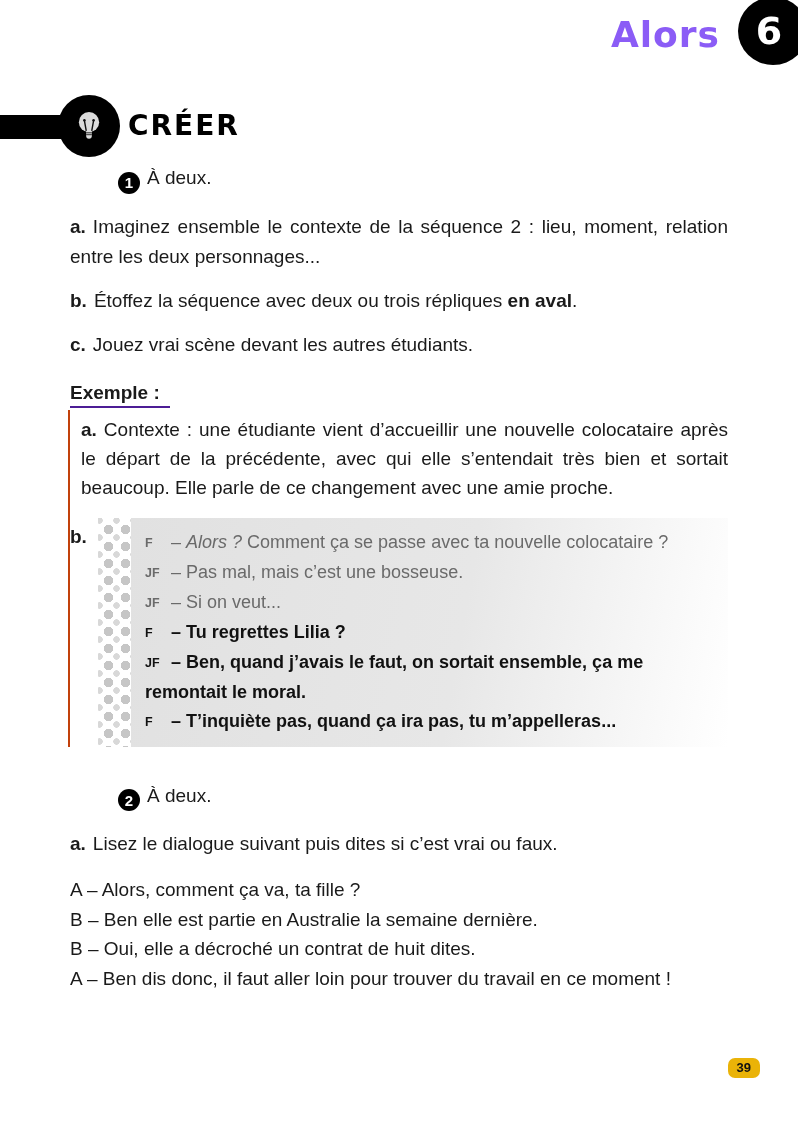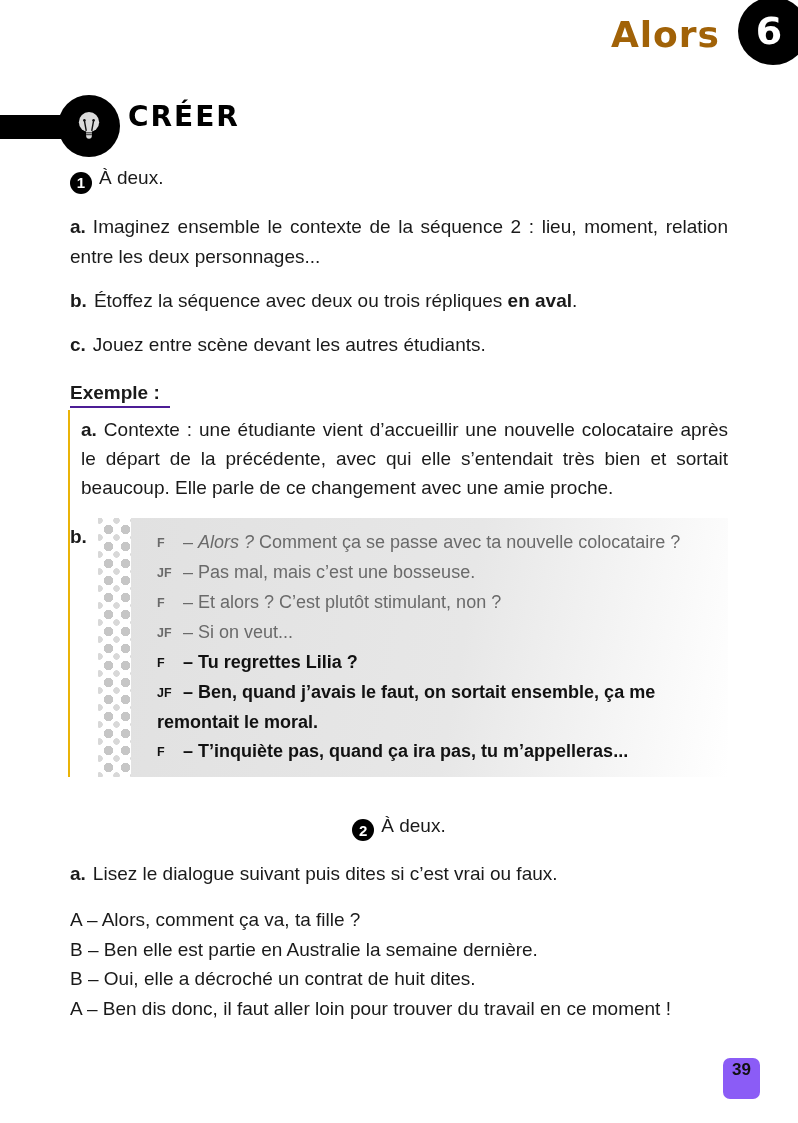--- a/index.html
+++ b/index.html
@@ -6,21 +6,21 @@
   html,body { background:#ffffff; }
   .page {
     position:relative; width:798px; height:1123px; margin:0 auto;
     background:#ffffff; overflow:hidden;
     font-family:"Liberation Sans", sans-serif; color:#1a1a1a;
   }
   
   .unit-header { position:absolute; top:0; right:0; height:70px; width:100%; }
   .unit-title {
     position:absolute; top:14px; right:78px;
-    font-size:36px; font-weight:bold; letter-spacing:1px; color:#a16207;
+    font-size:36px; font-weight:bold; letter-spacing:1px; color:#8b5cf6;
     font-family:"DejaVu Sans", sans-serif;
   }
   .unit-badge {
     position:absolute; top:-3px; right:-10px; width:70px; height:68px;
     background:#000; border-radius:50%;
     display:flex; align-items:center; justify-content:center;
   }
   .unit-badge span {
     color:#fff; font-size:38px; font-weight:bold; margin-right:8px;
     font-family:"DejaVu Sans", sans-serif;
@@ -30,43 +30,43 @@
   .section-bar {
     position:absolute; left:0; top:20px; width:80px; height:24px;
     background:#000; border-radius:0 12px 12px 0;
   }
   .bulb-circle {
     position:absolute; left:58px; top:0; width:62px; height:62px;
     background:#000; border-radius:50%;
     display:flex; align-items:center; justify-content:center;
   }
   .section-title {
-    position:absolute; left:128px; top:5px;
+    position:absolute; left:128px; top:14px;
     font-size:28px; font-weight:bold; letter-spacing:2px; color:#000;
     font-family:"DejaVu Sans", sans-serif;
   }
   
   .content { padding:0 70px; }
-  .ex-title { margin-top:10px; font-size:19px; }
+  .ex-title { margin-top:10px; font-size:19px;margin-left:48px; }
   .num-badge {
     display:inline-flex; width:22px; height:22px; border-radius:50%;
     background:#000; color:#fff; font-size:15px; font-weight:bold;
     align-items:center; justify-content:center; margin-right:7px;
     vertical-align:-4px;
   }
   .item { margin-top:14px; font-size:19px; line-height:30px; text-align:justify; }
   .item .item-label { margin-right:7px; }
   .item-a1 { margin-top:18px; }
   .exemple-heading {
     margin-top:22px; font-size:19px; font-weight:bold;
     display:table; border-bottom:2px solid #4c1d95; padding:0 10px 2px 0;
   }
   
   .example-box {
-    border-left:2px solid #eab308; margin-left:-2px; margin-top:2px;
+    border-left:2px solid #c2410c; margin-left:-2px; margin-top:2px;
     padding-top:5px; width:660px;
   }
   .example-context {
     padding-left:11px; font-size:19px; line-height:29px; text-align:justify;
   }
   .example-context .item-label { margin-right:7px; }
   .dialogue-row { display:flex; margin-top:16px; }
   .b-label { width:28px; font-size:19px; font-weight:bold; padding-top:8px; flex:none; }
   .dots-strip {
     width:33px; flex:none;
@@ -74,36 +74,36 @@
       radial-gradient(circle, #c6c6c6 4.5px, transparent 5px),
       radial-gradient(circle, #d8d8d8 3px, transparent 3.5px);
     background-size:17px 17px, 17px 17px;
     background-position:2px 3px, 10px 11px;
   }
   .dialogue-panel {
     flex:1; padding:10px 12px 10px 14px;
     background:linear-gradient(100deg, #e1e1e1 0%, #e7e7e7 55%, #fbfbfb 92%, #ffffff 100%);
     font-size:18px; line-height:29px;
   }
-  .dlg-line { color:#6a6a6a;margin-left:12px; }
+  .dlg-line { color:#6a6a6a; }
   .dlg-line .spk {
     display:inline-block; min-width:26px; font-size:12.5px; font-weight:bold;
     vertical-align:1px;
   }
   .dlg-line.bold { color:#111; font-weight:bold; }
   .dlg-line .it { font-style:italic; }
   
-  .ex2-title { margin-top:38px;text-align:center; }
+  .ex2-title { margin-top:38px; }
   .ab-dialogue { margin-top:16px; }
   .ab-line { font-size:19px; line-height:29.5px; }
   
   .page-num {
     position:absolute; top:1058px; right:38px;
-    background:#8b5cf6; border-radius:7px; padding:2px 9px 19px;
-    font-size:17px; font-weight:bold; color:#111;
+    background:#eab308; border-radius:7px; padding:2px 9px 3px;
+    font-size:13px; font-weight:bold; color:#111;
   }
 </style>
 </head>
 <body>
 
 <div class="page">
 
   <div class="unit-header">
     <div class="unit-title">Alors</div>
     <div class="unit-badge">
@@ -129,37 +129,36 @@
   <div class="content">
 
     <p class="ex-title">
       <span class="num-badge">1</span><span>À deux.</span>
     </p>
 
     <p class="item item-a1"><b class="item-label">a.</b><span>Imaginez ensemble le contexte de la séquence 2 : lieu, moment, relation entre les deux personnages...</span></p>
 
     <p class="item"><b class="item-label">b.</b><span>Étoffez la séquence avec deux ou trois répliques </span><b>en aval</b><span>.</span></p>
 
-    <p class="item"><b class="item-label">c.</b><span>Jouez entre scène devant les autres étudiants.</span></p>
+    <p class="item"><b class="item-label">c.</b><span>Jouez vrai scène devant les autres étudiants.</span></p>
 
     <p class="exemple-heading">Exemple :</p>
 
     <div class="example-box">
       <p class="example-context"><b class="item-label">a.</b><span>Contexte : une étudiante vient d’accueillir une nouvelle colocataire après le départ de la précédente, avec qui elle s’entendait très bien et sortait beaucoup. Elle parle de ce changement avec une amie proche.</span></p>
 
       <div class="dialogue-row">
         <div class="b-label">b.</div>
         <div class="dots-strip"></div>
         <div class="dialogue-panel">
 
           <div class="dlg-line"><span class="spk">F</span><span>– </span><span class="it">Alors ?</span><span> Comment ça se passe avec ta nouvelle colocataire ?</span></div>
 
           <div class="dlg-line"><span class="spk">JF</span><span>– </span><span>Pas mal, mais c’est une bosseuse.</span></div>
 
-          <div class="dlg-line"><span class="spk">F</span><span>– </span><span>Et alors ? C’est plutôt stimulant, non ?</span></div>
 
           <div class="dlg-line"><span class="spk">JF</span><span>– </span><span>Si on veut...</span></div>
 
           <div class="dlg-line bold"><span class="spk">F</span><span>– </span><span>Tu regrettes Lilia ?</span></div>
 
           <div class="dlg-line bold"><span class="spk">JF</span><span>– </span><span>Ben, quand j’avais le faut, on sortait ensemble, ça me remontait le moral.</span></div>
 
           <div class="dlg-line bold"><span class="spk">F</span><span>– </span><span>T’inquiète pas, quand ça ira pas, tu m’appelleras...</span></div>
 
         </div>

